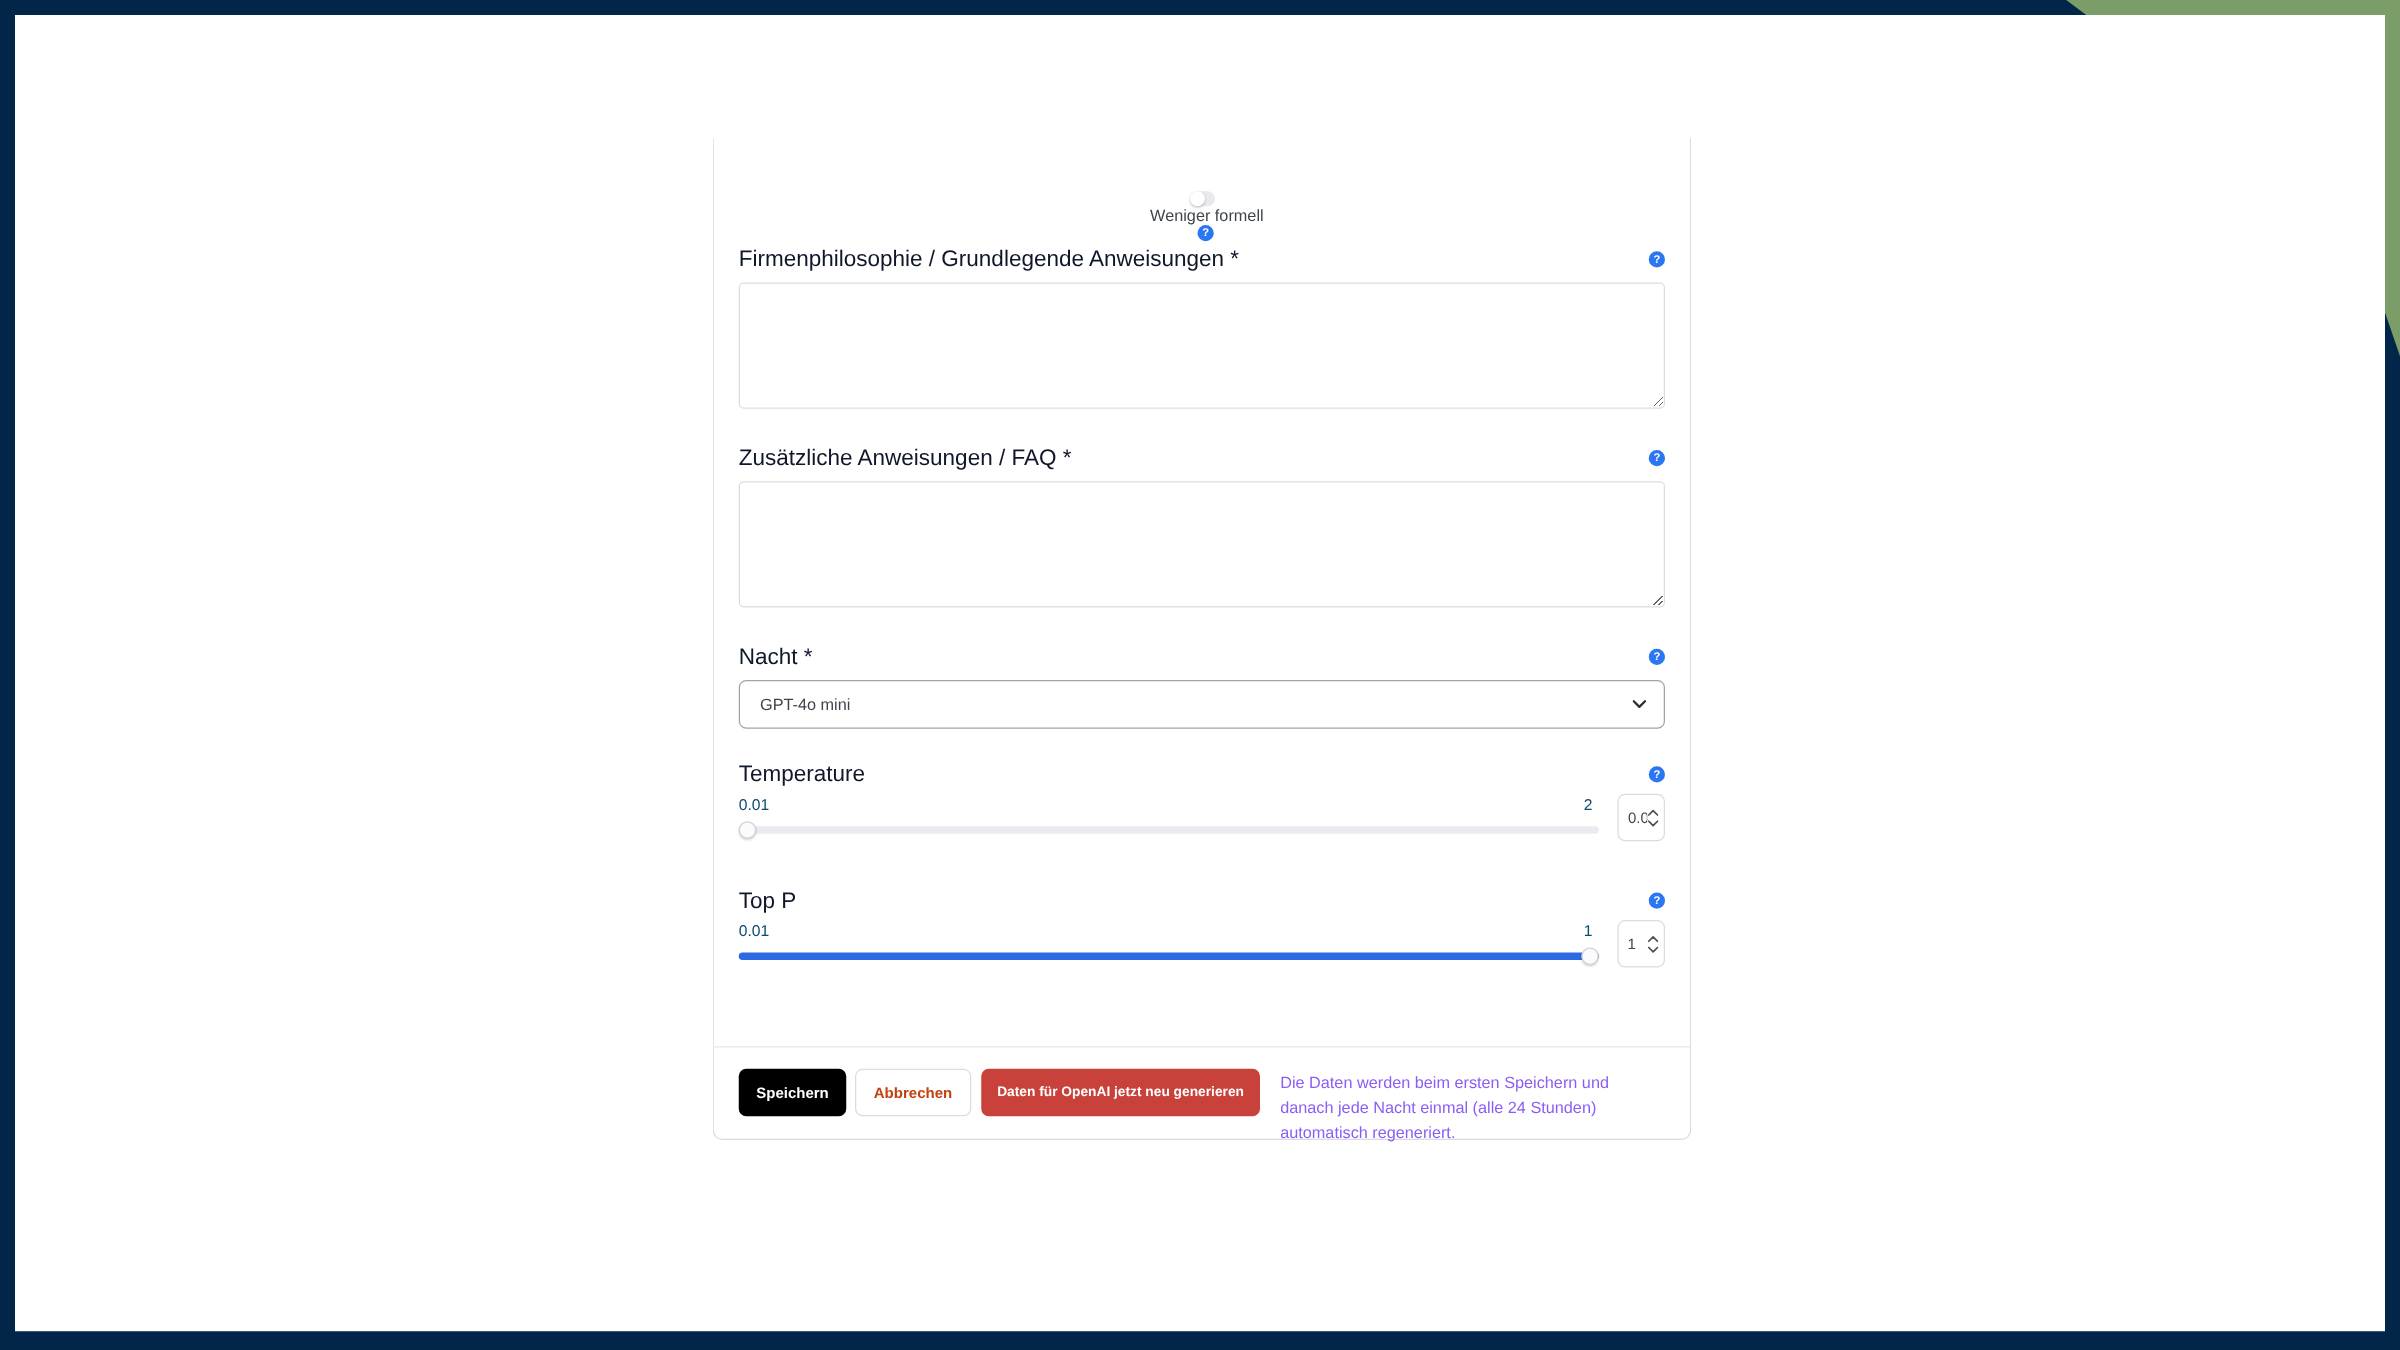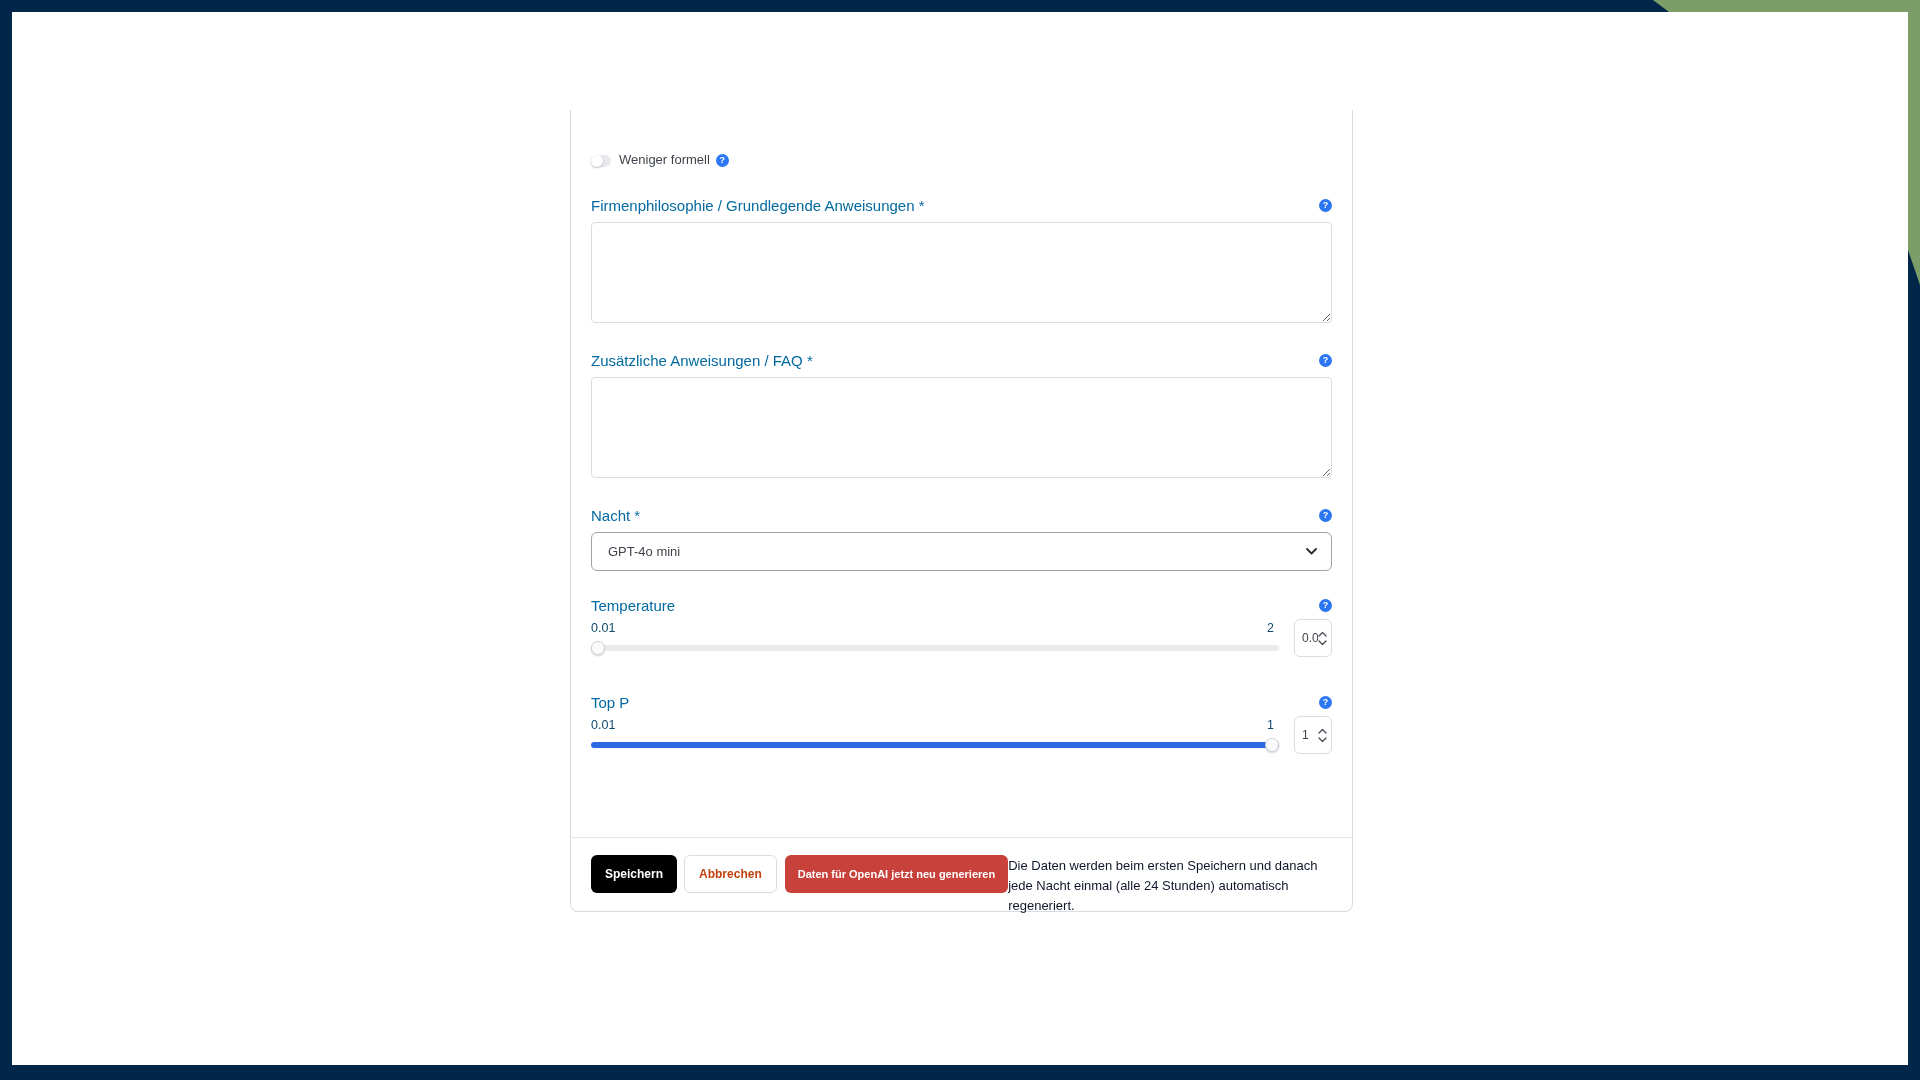--- a/index.html
+++ b/index.html
@@ -23,33 +23,33 @@
   .card {
     position:absolute; left:570px; top:110px; width:783px; height:802px;
     background:#fff; border:1px solid #d8dbe0; border-top:none;
     border-radius:0 0 8px 8px;
   }
   .card-body { padding:18px 20px 0 20px; }
 
   .intro { margin:0; font-size:13.5px; line-height:1.55; color:#40454d; max-width:705px; }
 
   
-  .toggle-row { display:flex; align-items:flex-end; margin-top:25px; height:14px; }
+  .toggle-row { display:flex; align-items:center; margin-top:25px; height:14px;flex-direction:column; }
   .toggle { width:20px; height:12px; border-radius:7px; background:#e7e9ed; position:relative; flex:0 0 auto; cursor:pointer; }
   .toggle-knob { position:absolute; left:0; top:0; width:12px; height:12px; border-radius:50%;
                  background:#fff; box-shadow:0 1px 2px rgba(60,64,67,.35); }
   .toggle-label { margin-left:8px; font-size:13px; color:#3f444c; }
 
   .help { width:13px; height:13px; border-radius:50%; background:#2b76f2; color:#fff;
           font-size:9px; font-weight:bold; display:inline-flex; align-items:center;
           justify-content:center; margin-left:6px; flex:0 0 auto; cursor:pointer; line-height:1; }
 
   
   .label-row { display:flex; align-items:center; justify-content:space-between; margin-bottom:8px; }
-  .field-label { font-size:15px; color:#0369a1; }
+  .field-label { font-size:18px; color:#0f172a; }
   .area {
     display:block; width:100%; height:101px; border:1px solid #d9dde3; border-radius:4px;
     resize:both; padding:8px 10px; font-family:inherit; font-size:13px; color:#3f444c; outline:none;
   }
   .mt-30 { margin-top:30px; }
   .mt-29 { margin-top:29px; }
   .mt-26 { margin-top:26px; }
   .mt-37 { margin-top:37px; }
 
   .select {
@@ -82,21 +82,21 @@
   .spin-btn svg { width:9px; height:6px; display:block; }
 
   
   .card-footer { position:absolute; left:0; right:0; bottom:0; height:74px;
                  border-top:1px solid #e4e7eb; padding:17px 20px 0; display:flex; align-items:flex-start; }
   .btn { height:38px; border-radius:6px; font-size:12px; font-weight:600; padding:0 14px;
          display:inline-flex; align-items:center; border:none; cursor:pointer; font-family:inherit; white-space:nowrap; }
   .btn-primary   { background:#000000; color:#fff; margin-right:7px; }
   .btn-secondary { background:#fff; color:#c2410c; border:1px solid #d9dde3; margin-right:8px; }
   .btn-danger    { background:#c8423b; color:#fff; font-size:11px; font-weight:700; padding:0 13px; }
-  .footer-note { margin-left:0; font-size:13px; line-height:1.55; color:#0f172a; max-width:395px; padding-top:1px; }
+  .footer-note { margin-left:16px; font-size:13px; line-height:1.55; color:#8b5cf6; max-width:395px; padding-top:1px; }
 </style>
 </head>
 <body>
 
 <div class="frame-top"></div>
 <div class="frame-left"></div>
 <div class="frame-right"></div>
 <div class="frame-bottom"></div>
 <div class="accent-top"></div>
 <div class="accent-right"></div>

